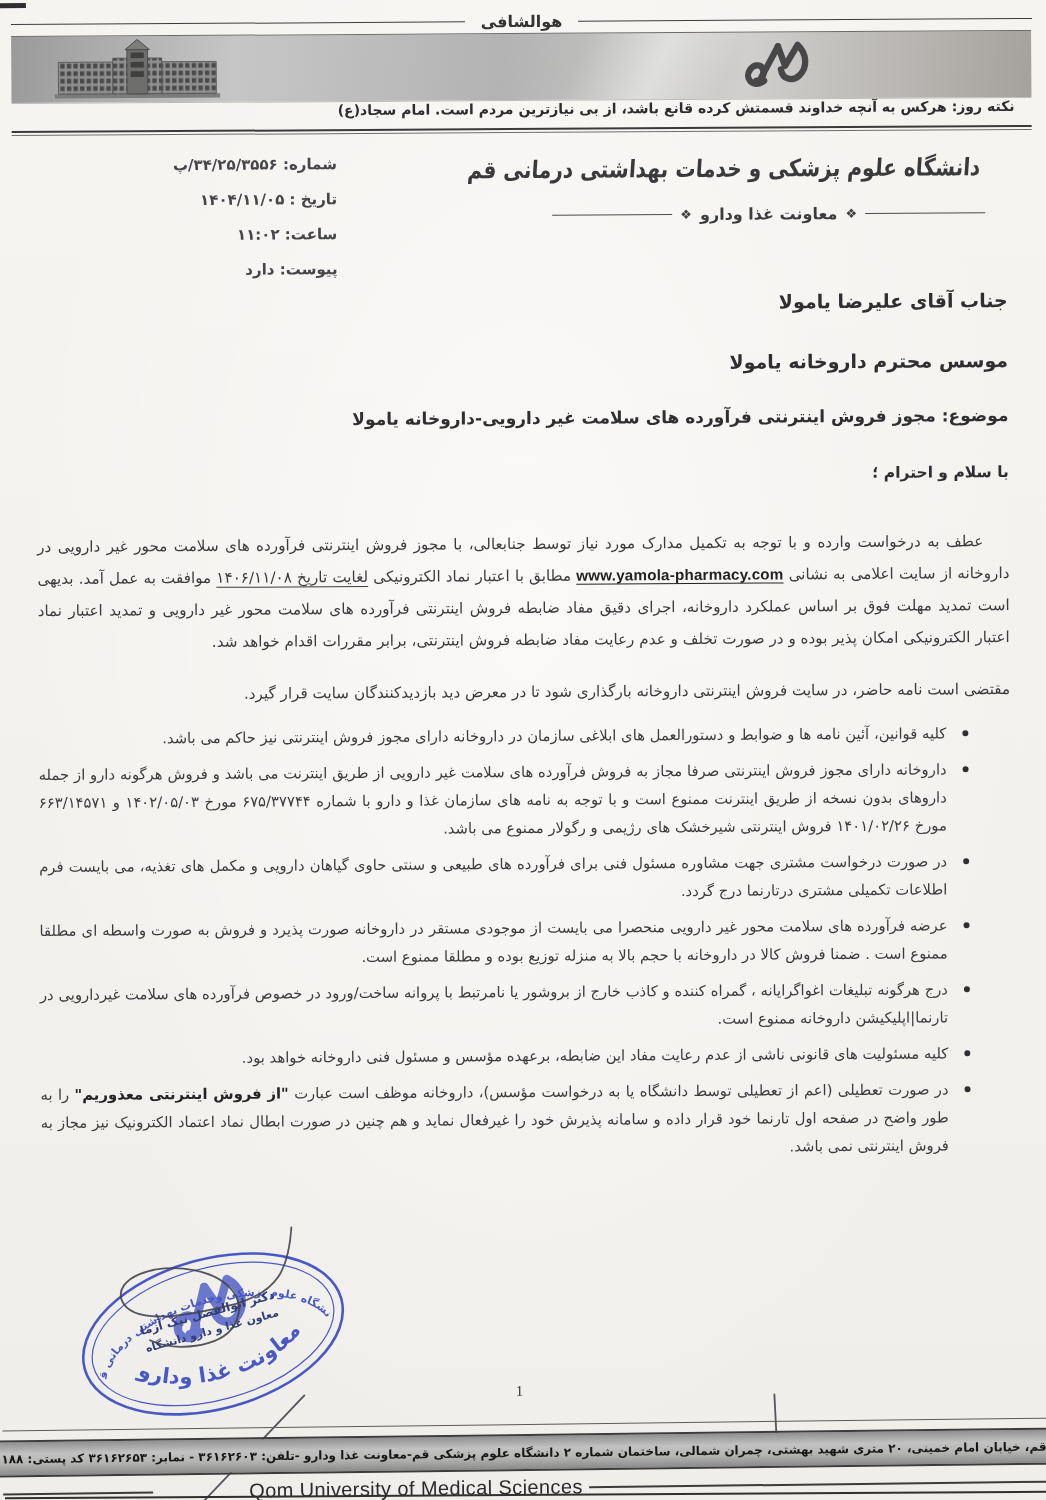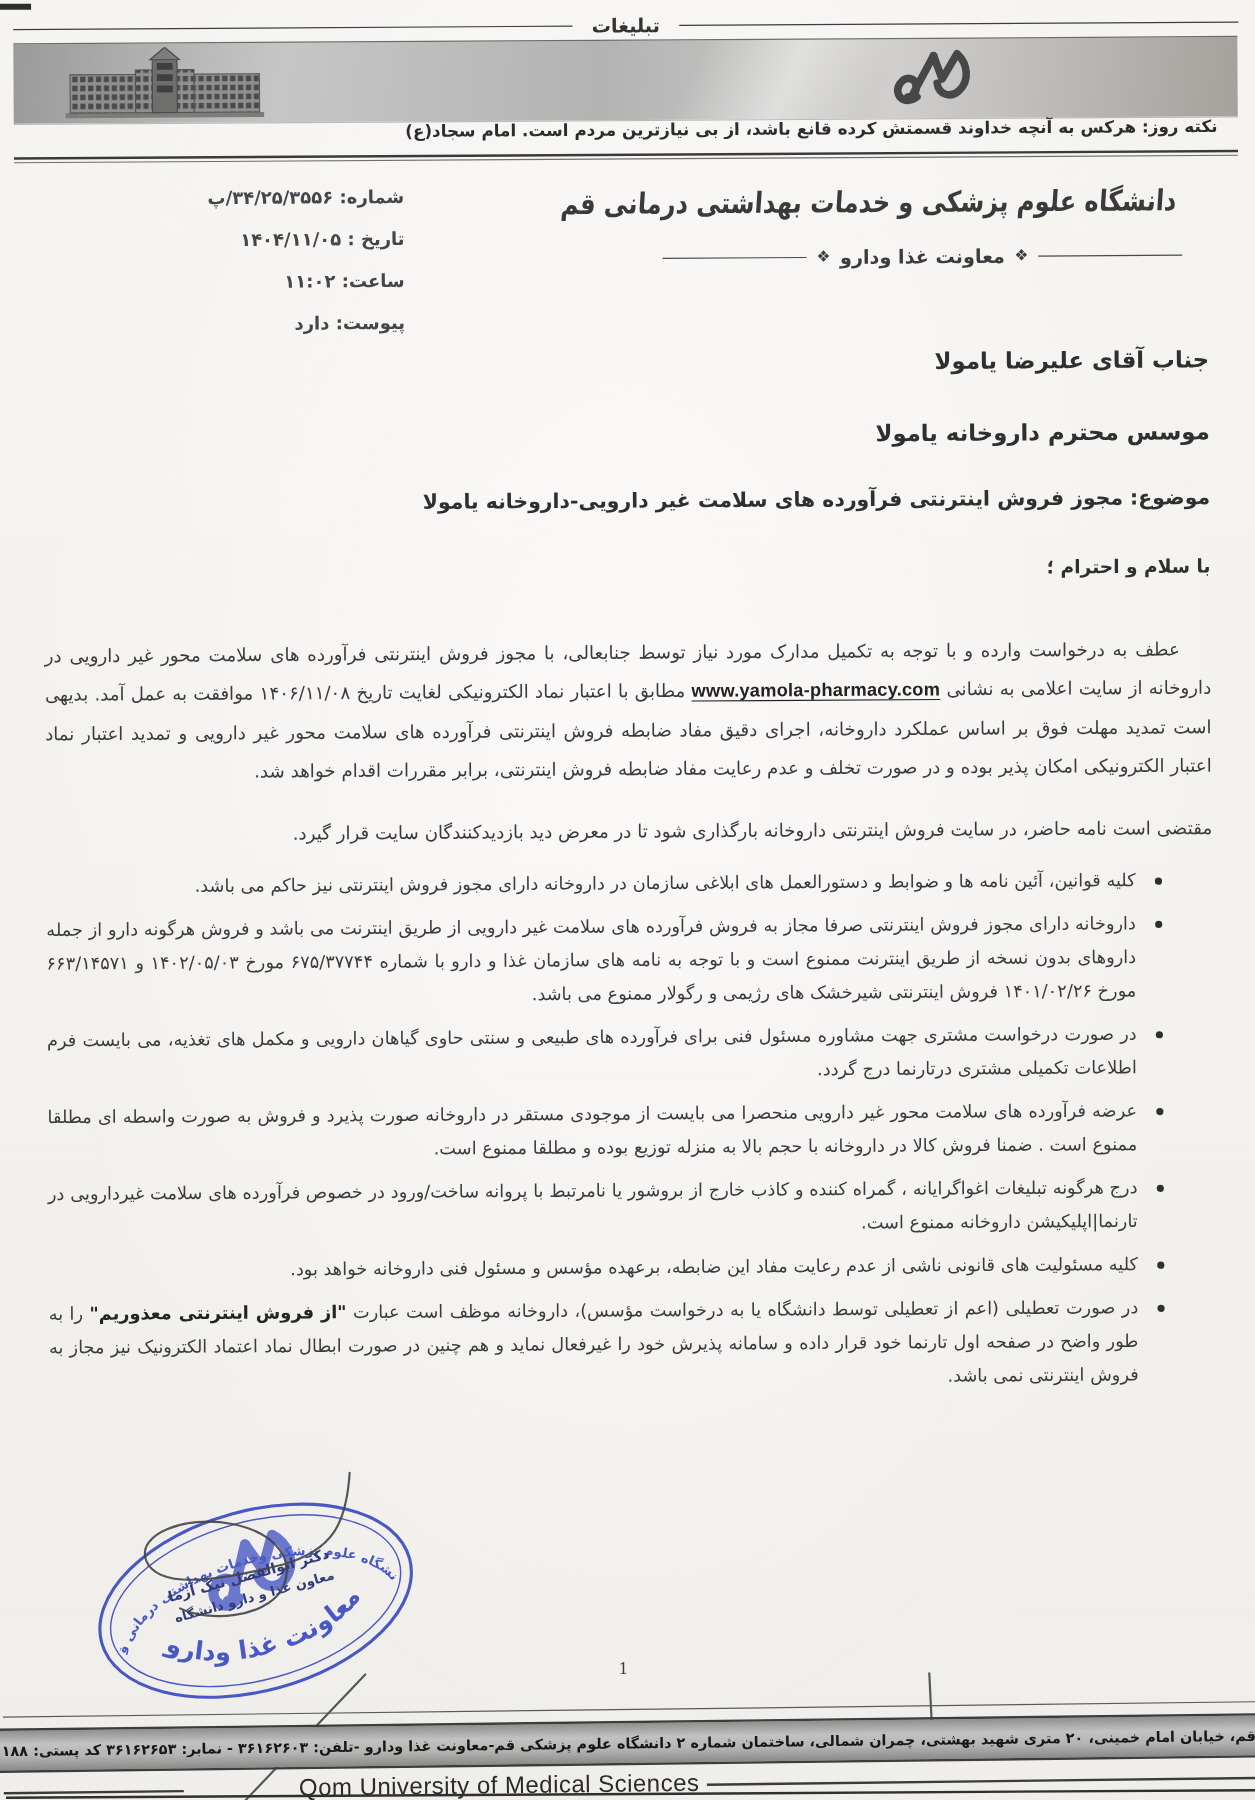--- a/index.html
+++ b/index.html
@@ -53,21 +53,21 @@
   .salutation{font-size:15.5px;font-weight:bold;color:#2f2f31;}
 
   
   .letter-body{position:absolute;top:528px;right:36px;left:38px;direction:rtl;text-align:justify;
                font-size:15.2px;color:#3b3b3d;line-height:32px;}
   .letter-body p{margin:0;}
   .p1{text-indent:26px;}
   .p2{margin-top:20px !important;text-indent:0;}
   .site-url{font-family:"Liberation Sans","DejaVu Sans",sans-serif;font-weight:bold;color:#222;
             text-decoration:underline;text-underline-offset:3px;letter-spacing:.2px;direction:ltr;unicode-bidi:embed;}
-  .u-date{text-underline-offset:4px;}
+  .u-date{text-decoration:underline;text-underline-offset:4px;}
   ul.directives{margin:14px 0 0 0;padding:0 58px 0 0;list-style:none;line-height:28px;font-size:14.8px;}
   ul.directives li{position:relative;margin-bottom:8px;padding-right:6px;}
   ul.directives li::before{content:"";position:absolute;right:-16px;top:11px;width:6px;height:6px;
                            border-radius:50%;background:#2f2f31;}
   ul.directives b{font-weight:bold;color:#242426;}
 
   
   .stamp{position:absolute;left:64px;top:1250px;width:290px;height:164px;
          transform:rotate(-15deg);opacity:.93;}
   .sig-overlay{position:absolute;left:0;top:1190px;width:1046px;height:320px;pointer-events:none;}
@@ -93,21 +93,21 @@
 </style>
 </head>
 <body>
 
 <div id="page">
  <div class="scan">
 
   <div class="corner-artifact"></div>
   <div class="bismillah-row">
     <div class="rule"></div>
-    <div class="bismillah">تبلیغات</div>
+    <div class="bismillah">هوالشافی</div>
     <div class="rule"></div>
   </div>
 
   <div class="banner">
     <span class="building">
       <svg width="172" height="62" viewBox="0 0 180 66">
         <defs>
           <pattern id="win" width="7" height="8" patternUnits="userSpaceOnUse">
             <rect width="7" height="8" fill="#8f8f8f"></rect>
             <rect x="1" y="1.6" width="4.6" height="5" fill="#4a4a4a"></rect>

